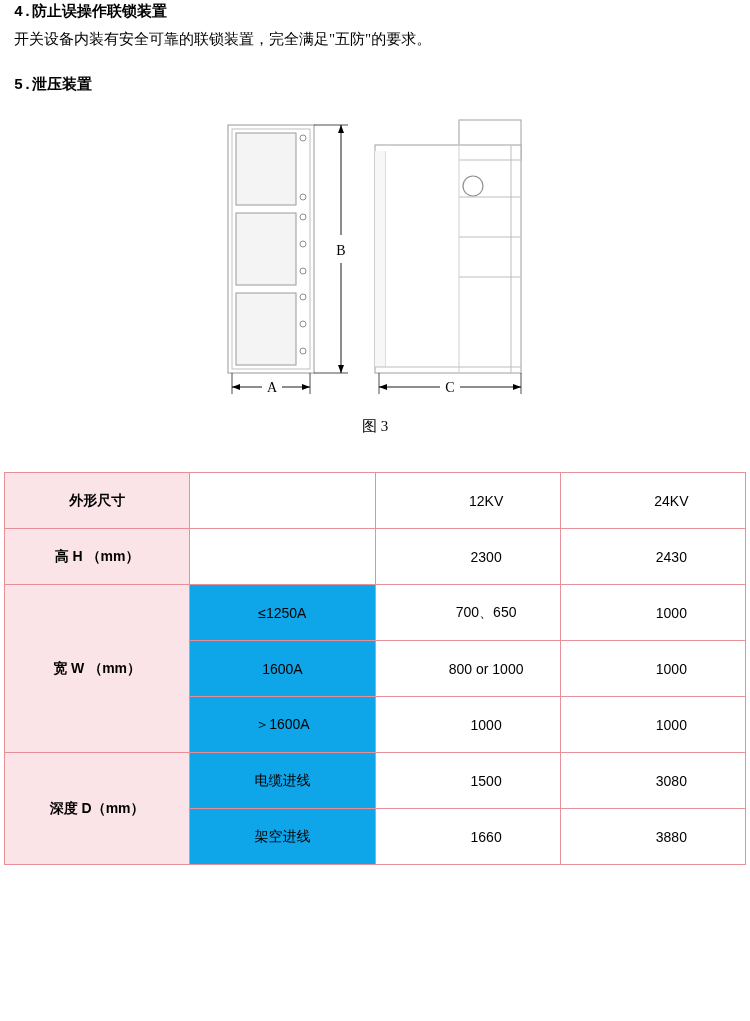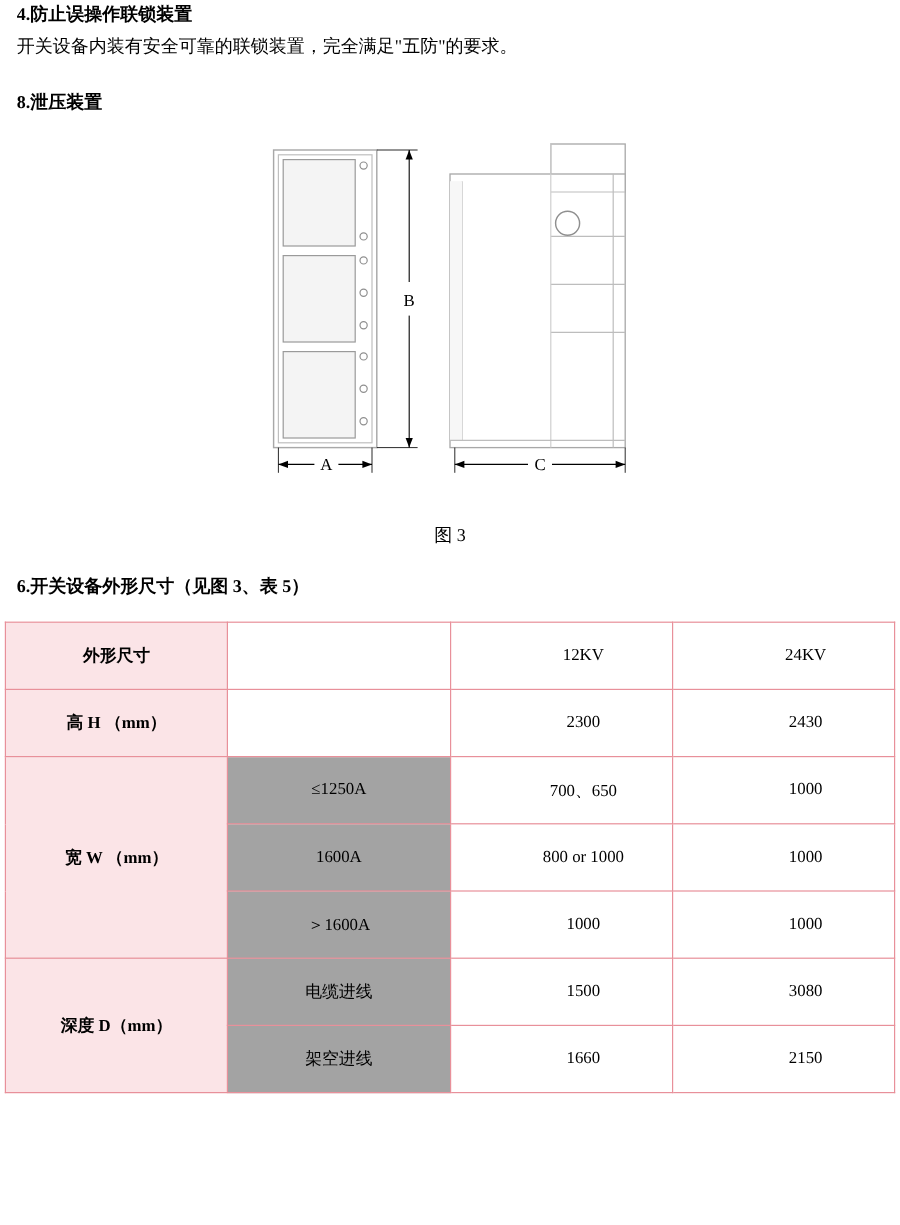--- a/index.html
+++ b/index.html
@@ -20,21 +20,21 @@
     width: 750px;
     height: 1021px;
     padding: 0;
     box-sizing: border-box;
   }
   .heading {
     font-size: 15px;
     font-weight: bold;
     line-height: 26px;
     margin: 0 14px;
-    font-family: Liberation Serif, serif;
+    font-family: Liberation Mono, monospace;
   }
   .para {
     font-size: 15px;
     line-height: 27px;
     margin: 0 14px;
     text-align: justify;
   }
   .indent {
     text-indent: 30px;
   }
@@ -43,71 +43,70 @@
   
   .figure-wrap {
     position: relative;
     width: 750px;
     height: 300px;
     margin-top: 18px;
   }
   .fig-caption {
     text-align: center;
     font-size: 15px;
-    margin-top: 20px;
     font-family: "Liberation Serif", serif;
   }
 
   
   .table-wrap {
     margin: 16px 4px 0 4px;
   }
   table.dims {
     border-collapse: collapse;
     width: 742px;
     table-layout: fixed;
     font-size: 14px;
   }
   table.dims td {
     border: 1px solid #e8909a;
     text-align: center;
     vertical-align: middle;
     height: 53px;
-    font-family: Liberation Serif, serif;
+    font-family: Liberation Sans, sans-serif;
   }
   td.label-cell {
     background: #fbe4e7;
     font-weight: bold;
     font-family: "Liberation Sans", sans-serif;
     font-size: 14px;
   }
   td.blank-cell {
     background: #ffffff;
   }
   td.sub-cell {
-    background: #a3a3a3;
+    background: #0ea5e9;
     font-size: 14px;
   }
   td.val-cell {
     background: #ffffff;
     font-size: 14px;
     padding-left: 38px;
   }
 </style>
 </head>
 <body>
 
 <div class="page">
 
   <div class="heading">4.防止误操作联锁装置</div>
   <div class="para">开关设备内装有安全可靠的联锁装置，完全满足"五防"的要求。</div>
 
   <div class="spacer-md"></div>
 
-  <div class="heading">8.泄压装置</div>
+  <div class="heading">5.泄压装置</div>
 
   <div class="figure-wrap">
     <svg width="750" height="300" viewBox="0 0 750 300">
 
       <rect x="228" y="8" width="86" height="248" fill="#ffffff" stroke="#a8a8a8" stroke-width="1.2"></rect>
 
       <rect x="232" y="12" width="78" height="240" fill="#ffffff" stroke="#bfbfbf" stroke-width="1"></rect>
 
       <rect x="236" y="16" width="60" height="72" fill="#f4f4f4" stroke="#9a9a9a" stroke-width="1"></rect>
       <circle cx="303" cy="21" r="3" fill="#ffffff" stroke="#8f8f8f" stroke-width="1"></circle>
@@ -165,21 +164,20 @@
       <line x1="521" y1="256" x2="521" y2="277" stroke="#000000" stroke-width="0.7"></line>
       <rect x="440" y="261" width="20" height="18" fill="#ffffff"></rect>
       <text x="450" y="275" font-family="Liberation Serif, serif" font-size="14" text-anchor="middle" fill="#000000">C</text>
     </svg>
   </div>
 
   <div class="fig-caption">图 3</div>
 
   <div class="spacer-md"></div>
 
-  <div class="heading">6.开关设备外形尺寸（见图 3、表 5）</div>
 
   <div class="table-wrap">
     <table class="dims">
       <tbody>
         <tr>
           <td class="label-cell">外形尺寸</td>
           <td class="blank-cell"></td>
           <td class="val-cell">12KV</td>
           <td class="val-cell">24KV</td>
         </tr>
@@ -207,19 +205,19 @@
         </tr>
         <tr>
           <td class="label-cell" rowspan="2">深度 D（mm）</td>
           <td class="sub-cell">电缆进线</td>
           <td class="val-cell">1500</td>
           <td class="val-cell">3080</td>
         </tr>
         <tr>
           <td class="sub-cell">架空进线</td>
           <td class="val-cell">1660</td>
-          <td class="val-cell">2150</td>
+          <td class="val-cell">3880</td>
         </tr>
       </tbody>
     </table>
   </div>
 
 </div>
 
 </body></html>

